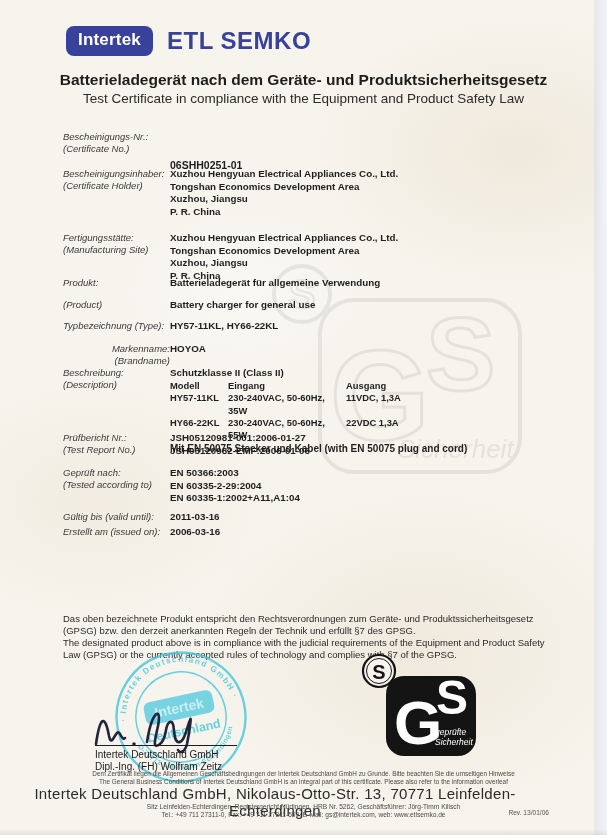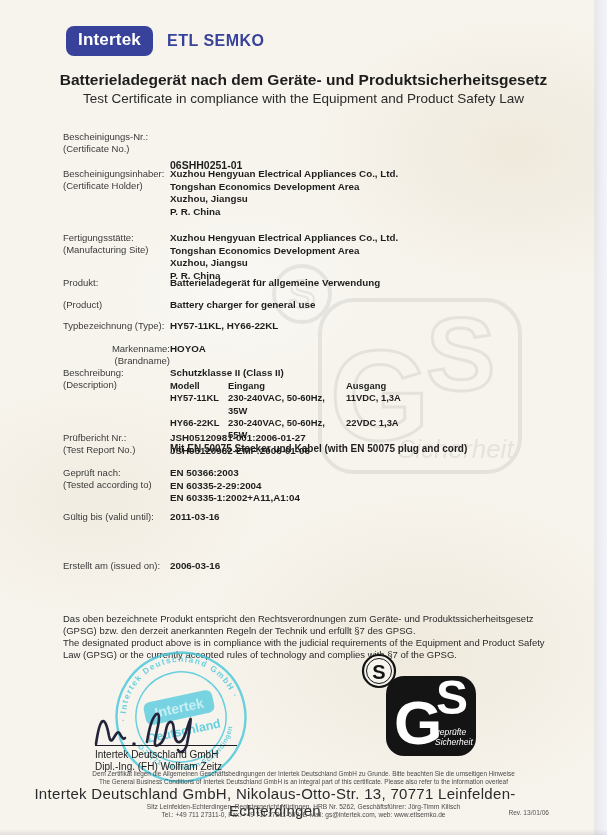--- a/index.html
+++ b/index.html
@@ -15,28 +15,28 @@
         overflow:hidden;}
   .edge-right{position:absolute;top:0;right:0;width:13px;height:100%;
         background:linear-gradient(to right, rgba(120,130,170,.10), #edeff6 60%, #f3f4fa);}
   .edge-bottom{position:absolute;left:0;bottom:0;width:100%;height:6px;
         background:linear-gradient(to bottom, rgba(0,0,0,0), rgba(90,90,100,.12));}
 
   
   .logo-row{position:absolute;top:26px;left:66px;display:flex;align-items:center;}
   .logo-box{background:#39429a;color:#fff;border-radius:8px;padding:4px 12px 6px 12px;
         font-size:17px;font-weight:bold;letter-spacing:.2px;}
-  .brand-text{color:#39429a;font-size:16px;font-weight:bold;margin-left:14px;letter-spacing:.5px;}
+  .brand-text{color:#39429a;font-size:24px;font-weight:bold;margin-left:14px;letter-spacing:.5px;}
   .title-block{position:absolute;top:71px;left:0;width:607px;text-align:center;}
   .title-de{font-size:15.5px;font-weight:bold;color:#1d1d1d;}
   .title-en{font-size:13.5px;color:#2a2a2a;margin-top:2px;}
 
   
   .row{position:absolute;left:63px;display:flex;align-items:flex-start;}
-  .lab{width:107px;flex:0 0 107px;font-size:9.5px;line-height:1.25;color:#3a3a3a;}
+  .lab{width:107px;flex:0 0 107px;font-style:italic;font-size:9.5px;line-height:1.25;color:#3a3a3a;}
   .val{font-weight:bold;font-size:9.8px;line-height:1.3;color:#1e1e1e;}
   .desc-grid{display:grid;grid-template-columns:58px 118px auto;column-gap:0;
         font-weight:bold;font-size:9.4px;line-height:1.32;color:#1e1e1e;}
 
   
   .compliance{position:absolute;left:63px;top:613px;width:500px;font-size:9.5px;
         line-height:1.28;color:#2a2a2a;}
   .compliance p{margin:0;}
 
   
@@ -189,21 +189,21 @@
       <div>EN 60335-2-29:2004</div>
       <div>EN 60335-1:2002+A11,A1:04</div>
     </div>
   </div>
 
   <div class="row" style="top:511px;">
     <div class="lab">Gültig bis (valid until):</div>
     <div class="val">2011-03-16</div>
   </div>
 
-  <div class="row" style="top:526px;margin-top:34px;">
+  <div class="row" style="top:526px;">
     <div class="lab">Erstellt am (issued on):</div>
     <div class="val">2006-03-16</div>
   </div>
 
   <div class="compliance">
     <p>Das oben bezeichnete Produkt entspricht den Rechtsverordnungen zum Geräte- und Produktssicherheitsgesetz (GPSG) bzw. den derzeit anerkannten Regeln der Technik und erfüllt §7 des GPSG.</p>
     <p>The designated product above is in compliance with the judicial requirements of the Equipment and Product Safety Law (GPSG) or the currently accepted rules of technology and complies with §7 of the GPSG.</p>
   </div>
 
   <div class="stamp-wrap">

